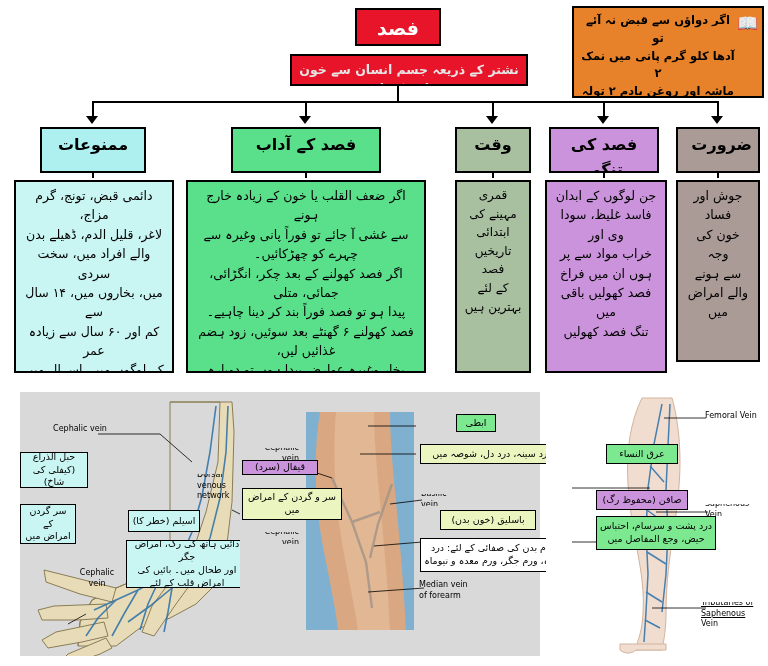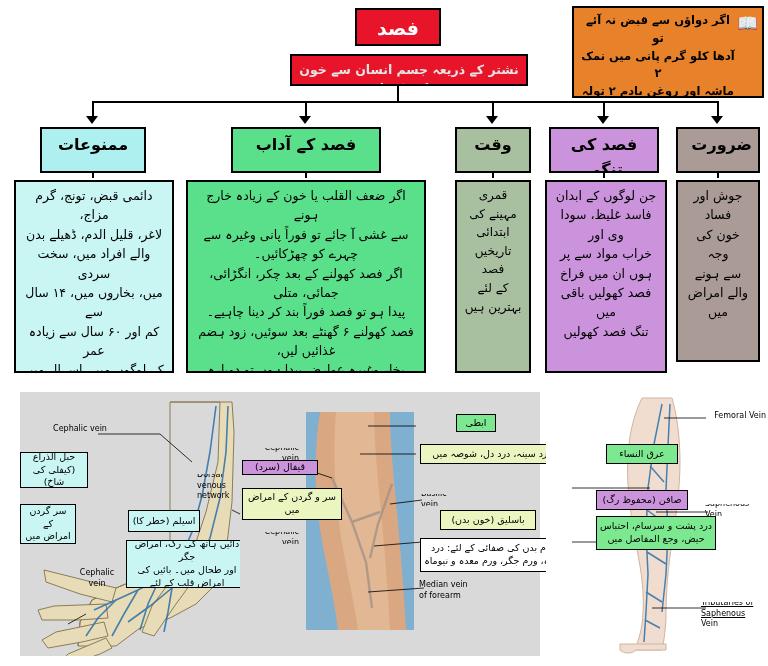--- a/index.html
+++ b/index.html
@@ -333,21 +333,21 @@
       </g>
 
       <g stroke="#000" stroke-width="0.8" fill="none">
         <path d="M118,26 L160,26"></path>
         <path d="M104,96 L26,96"></path>
         <path d="M110,120 L162,120"></path>
         <path d="M108,150 L26,150"></path>
         <path d="M106,216 L160,216"></path>
       </g>
     </svg>
-    <div class="lbl en" style="left:156px;top:18px;width:58px;height:12px;text-align:right;margin-left:9px;">
+    <div class="lbl en" style="left:156px;top:18px;width:58px;height:12px;text-align:left;">
       <span>Femoral Vein</span>
     </div>
     <div class="lbl en" style="left:156px;top:112px;width:62px;height:12px;text-align:left;">
       <span>Saphenous Vein</span>
     </div>
     <div class="lbl en" style="left:152px;top:210px;width:62px;height:24px;text-align:left;text-decoration:underline;">
       <span>Tributaries of Saphenous Vein</span>
     </div>
   </div>
 

